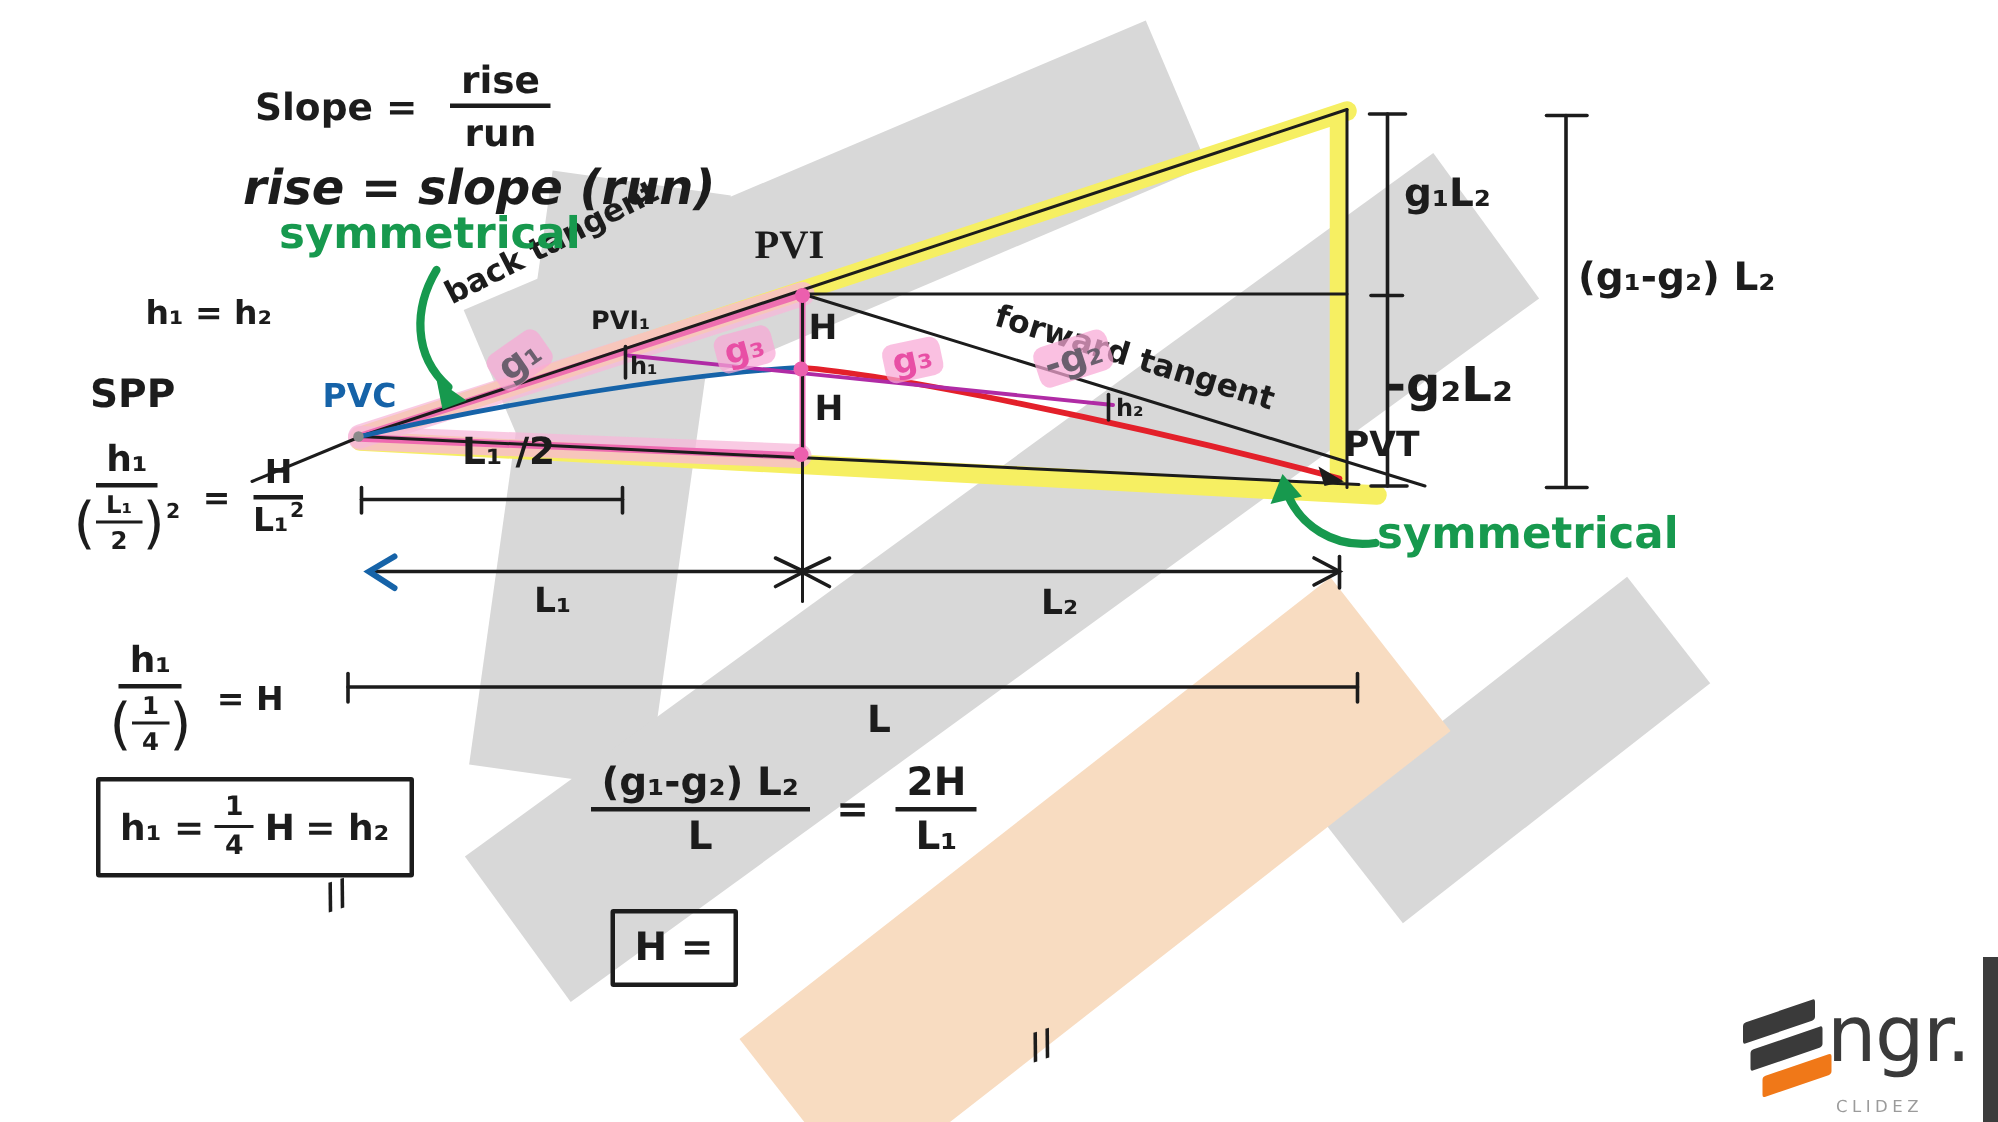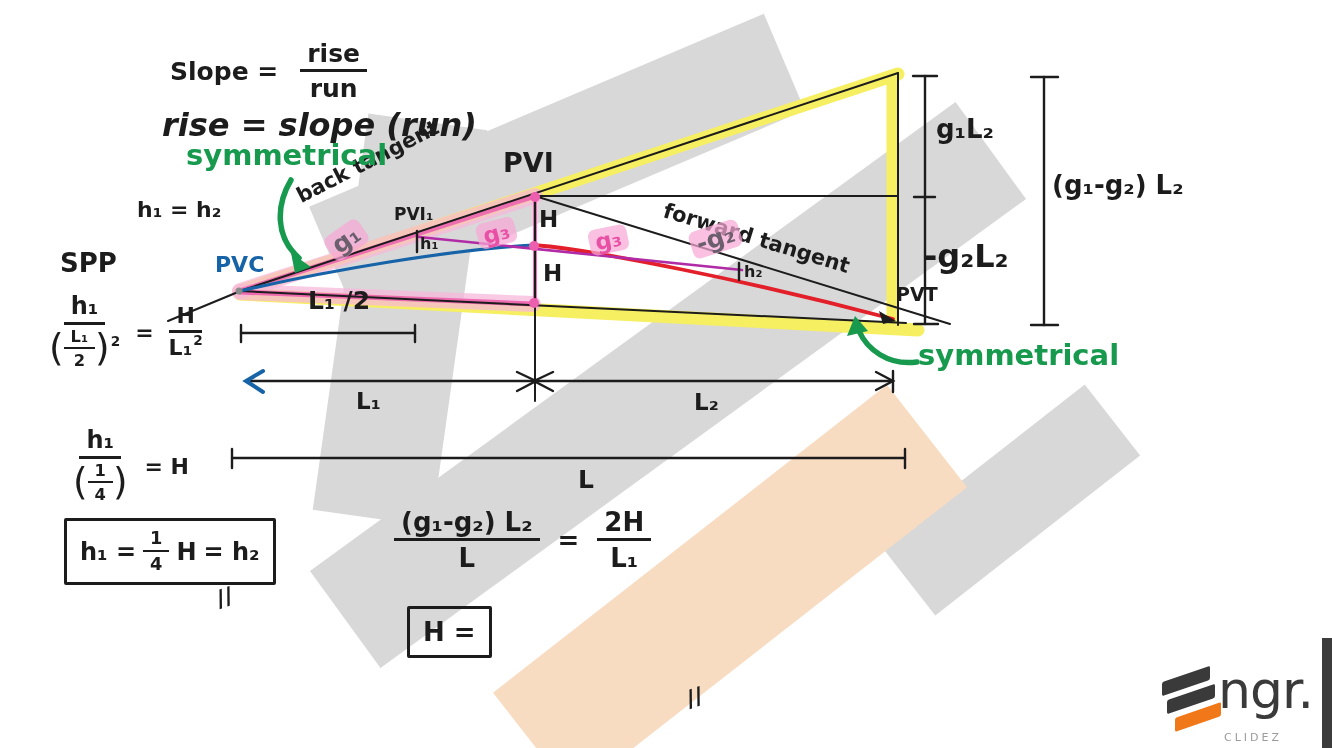--- a/index.html
+++ b/index.html
@@ -110,23 +110,23 @@
 
       <circle cx="535" cy="197" r="5" style="fill:var(--pink-core,#ec5fae)" stroke="none"></circle>
       <circle cx="534" cy="246" r="5" style="fill:var(--pink-core,#ec5fae)" stroke="none"></circle>
       <circle cx="534" cy="303" r="5" style="fill:var(--pink-core,#ec5fae)" stroke="none"></circle>
       <circle cx="239" cy="291" r="3.5" fill="#8a8a8a" stroke="none"></circle>
       <path d="M896,321 L879,311 L883,324 Z" style="fill:var(--ink,#1c1c1c)" stroke="none"></path>
     </g>
   </svg>
 
   <div class="lbl blue" style="left:215px;top:253px;font-size:22px;">PVC</div>
-  <div class="lbl" style="left:503px;top:149px;font-size:27px;">PVI</div>
+  <div class="lbl" style="left:503px;top:149px;font-size:27px;font-family:Liberation Serif, serif;">PVI</div>
   <div class="lbl" style="left:394px;top:206px;font-size:17px;">PVI₁</div>
-  <div class="lbl" style="left:896px;top:285px;font-size:19px;text-align:right;">PVT</div>
+  <div class="lbl" style="left:896px;top:285px;font-size:23px;text-align:right;">PVT</div>
   <div class="lbl" style="left:298px;top:186px;font-size:21px;transform:rotate(-27deg);transform-origin:left center;">back tangent</div>
   <div class="lbl" style="left:664px;top:199px;font-size:21px;transform:rotate(17deg);transform-origin:left center;">forward tangent</div>
   <div class="lbl green" style="left:186px;top:140px;font-size:29px;">symmetrical</div>
   <div class="lbl green" style="left:918px;top:340px;font-size:29px;">symmetrical</div>
   <div class="lbl hl gtxt" style="left:326px;top:226px;font-size:25px;transform:rotate(-35deg);">g₁</div>
   <div class="lbl hl ptxt" style="left:477px;top:220px;font-size:23px;transform:rotate(-15deg);">g₃</div>
   <div class="lbl hl ptxt" style="left:589px;top:227px;font-size:23px;transform:rotate(-12deg);">g₃</div>
   <div class="lbl hl gtxt" style="left:690px;top:225px;font-size:25px;transform:rotate(-18deg);">-g₂</div>
   <div class="lbl" style="left:420px;top:236px;font-size:16px;">h₁</div>
   <div class="lbl" style="left:744px;top:264px;font-size:16px;">h₂</div>
@@ -143,21 +143,21 @@
   <div class="fx" style="left:170px;top:40px;font-size:25px;gap:22px;">
     <span>Slope =</span>
     <span class="frac">
       <span class="fnum">rise</span>
       <span class="fden">run</span>
     </span>
   </div>
   <div class="fx" style="left:162px;top:106px;font-size:32px;font-style:italic;">
     <span>rise = slope (run)</span>
   </div>
-  <div class="fx" style="left:97px;top:197px;font-size:22px;margin-left:40px;">
+  <div class="fx" style="left:97px;top:197px;font-size:22px;">
     <span>h₁ = h₂</span>
   </div>
   <div class="fx" style="left:60px;top:248px;font-size:26px;">
     <span>SPP</span>
   </div>
 
   <div class="fx" style="left:42px;top:294px;font-size:22px;gap:8px;">
     <span class="frac">
       <span class="fnum" style="font-size:24px;">h₁</span>
       <span class="fden row">

